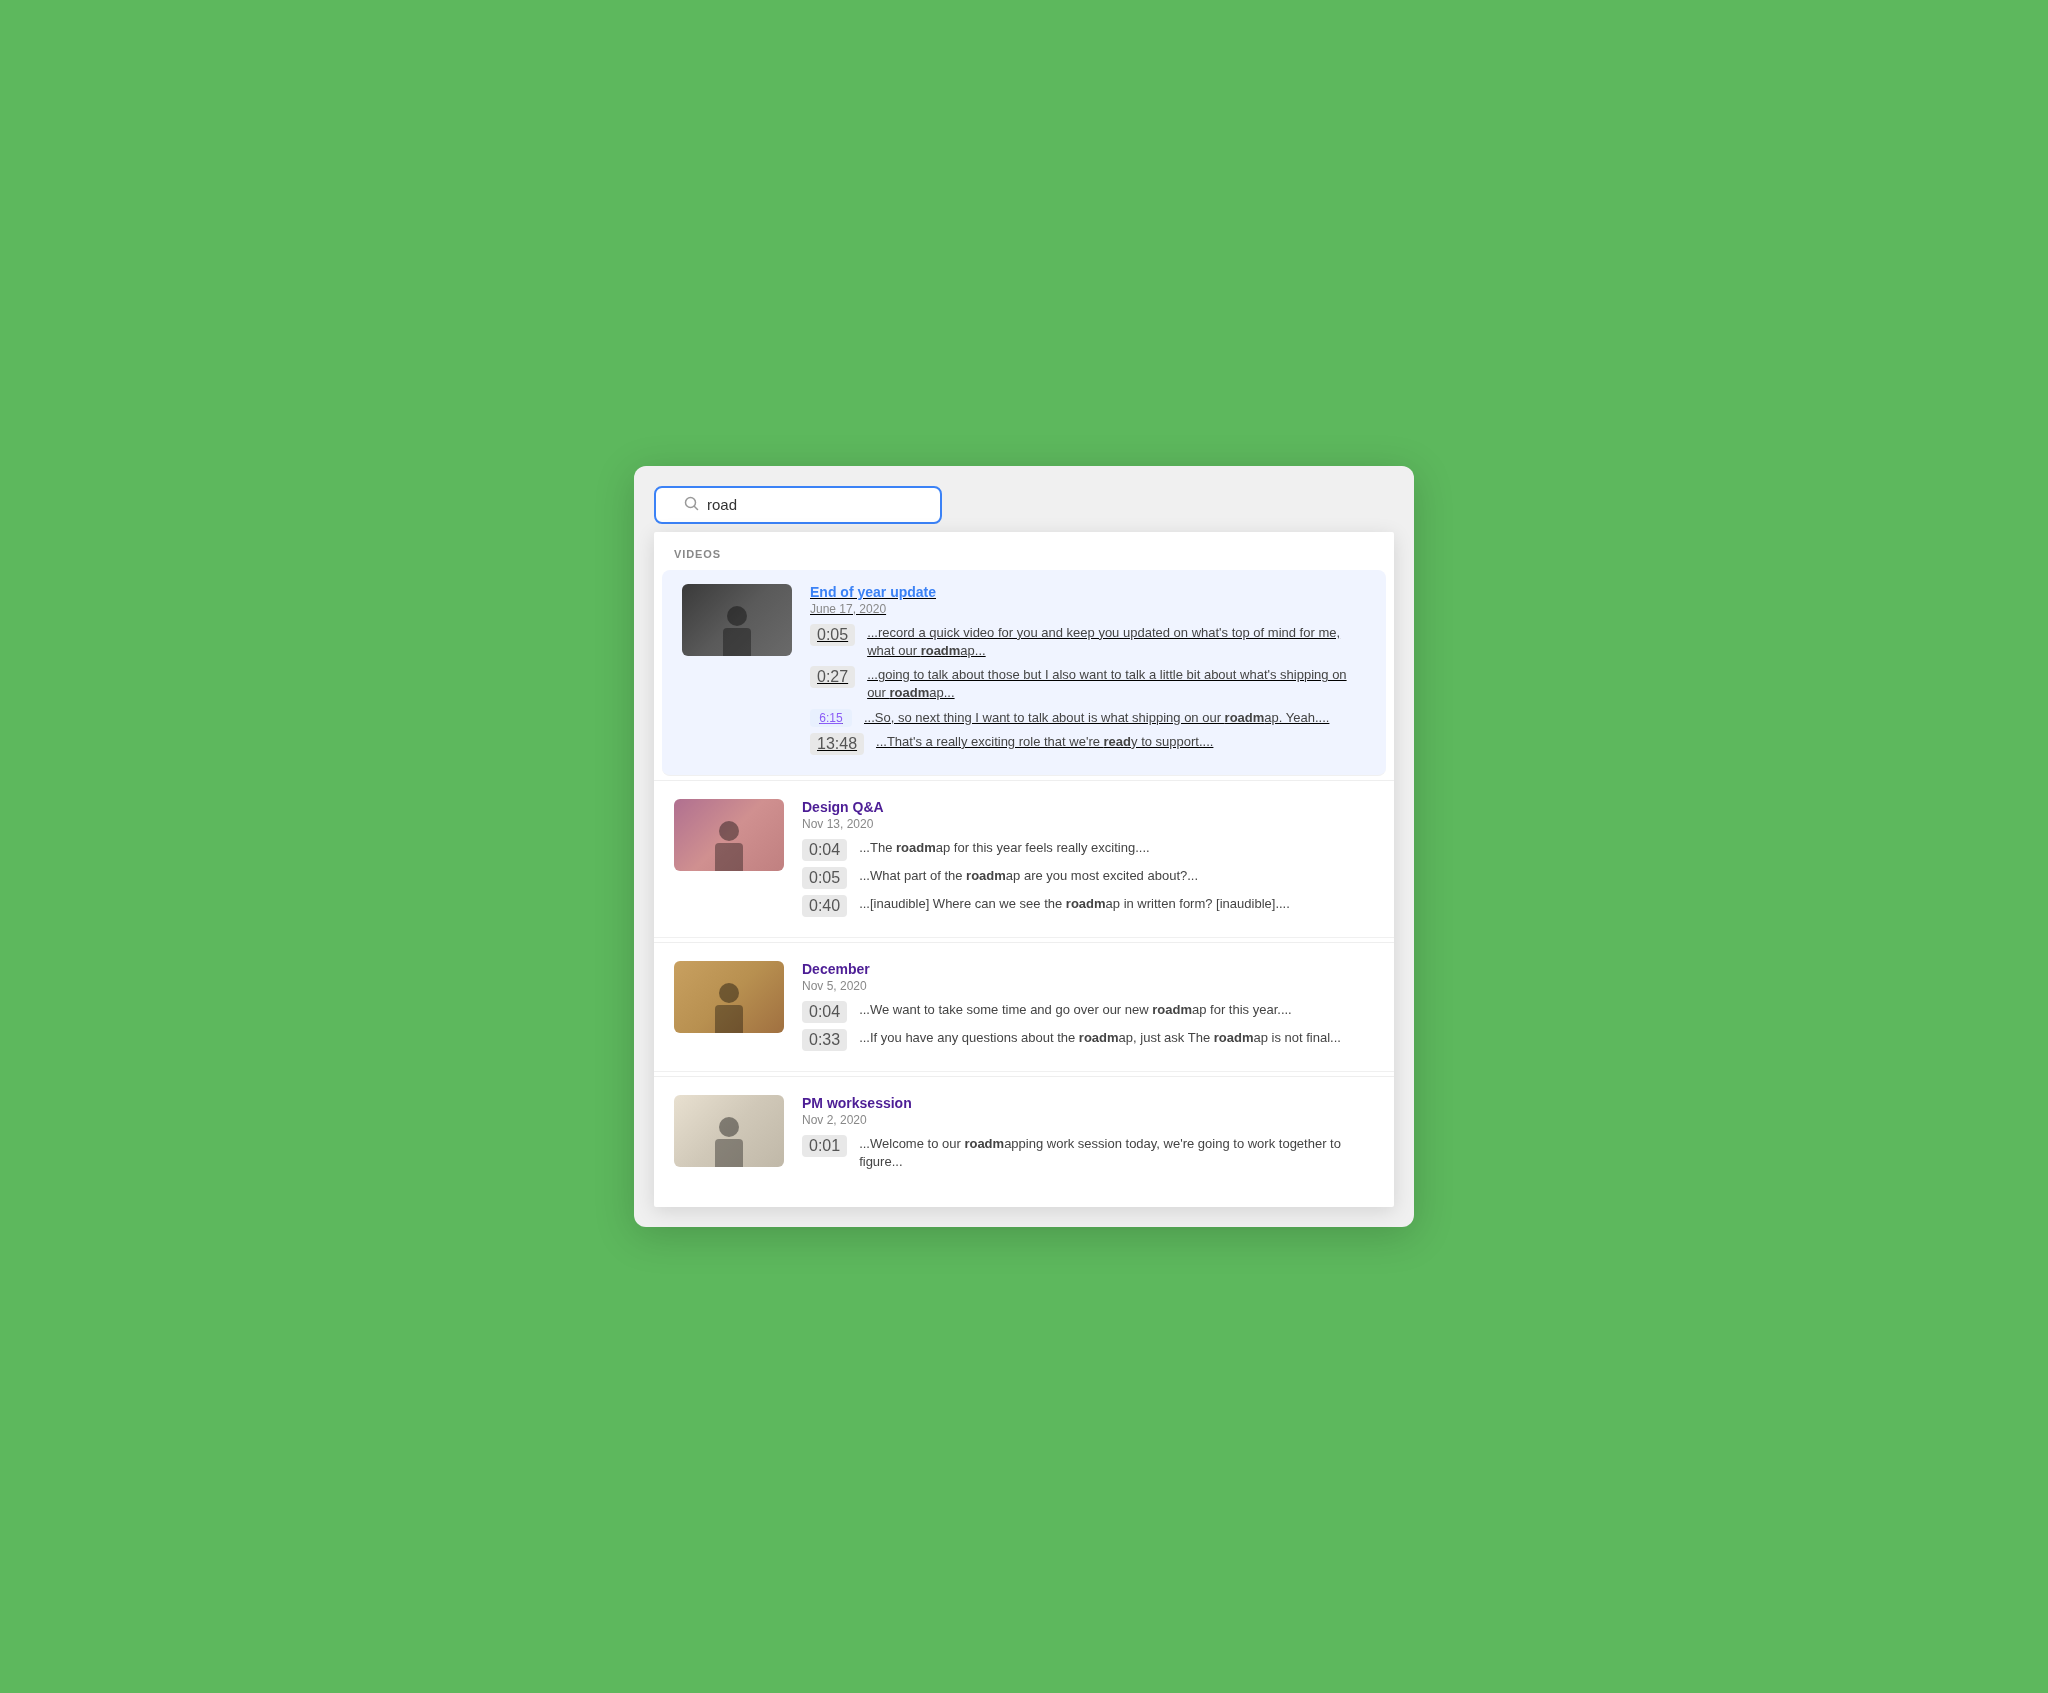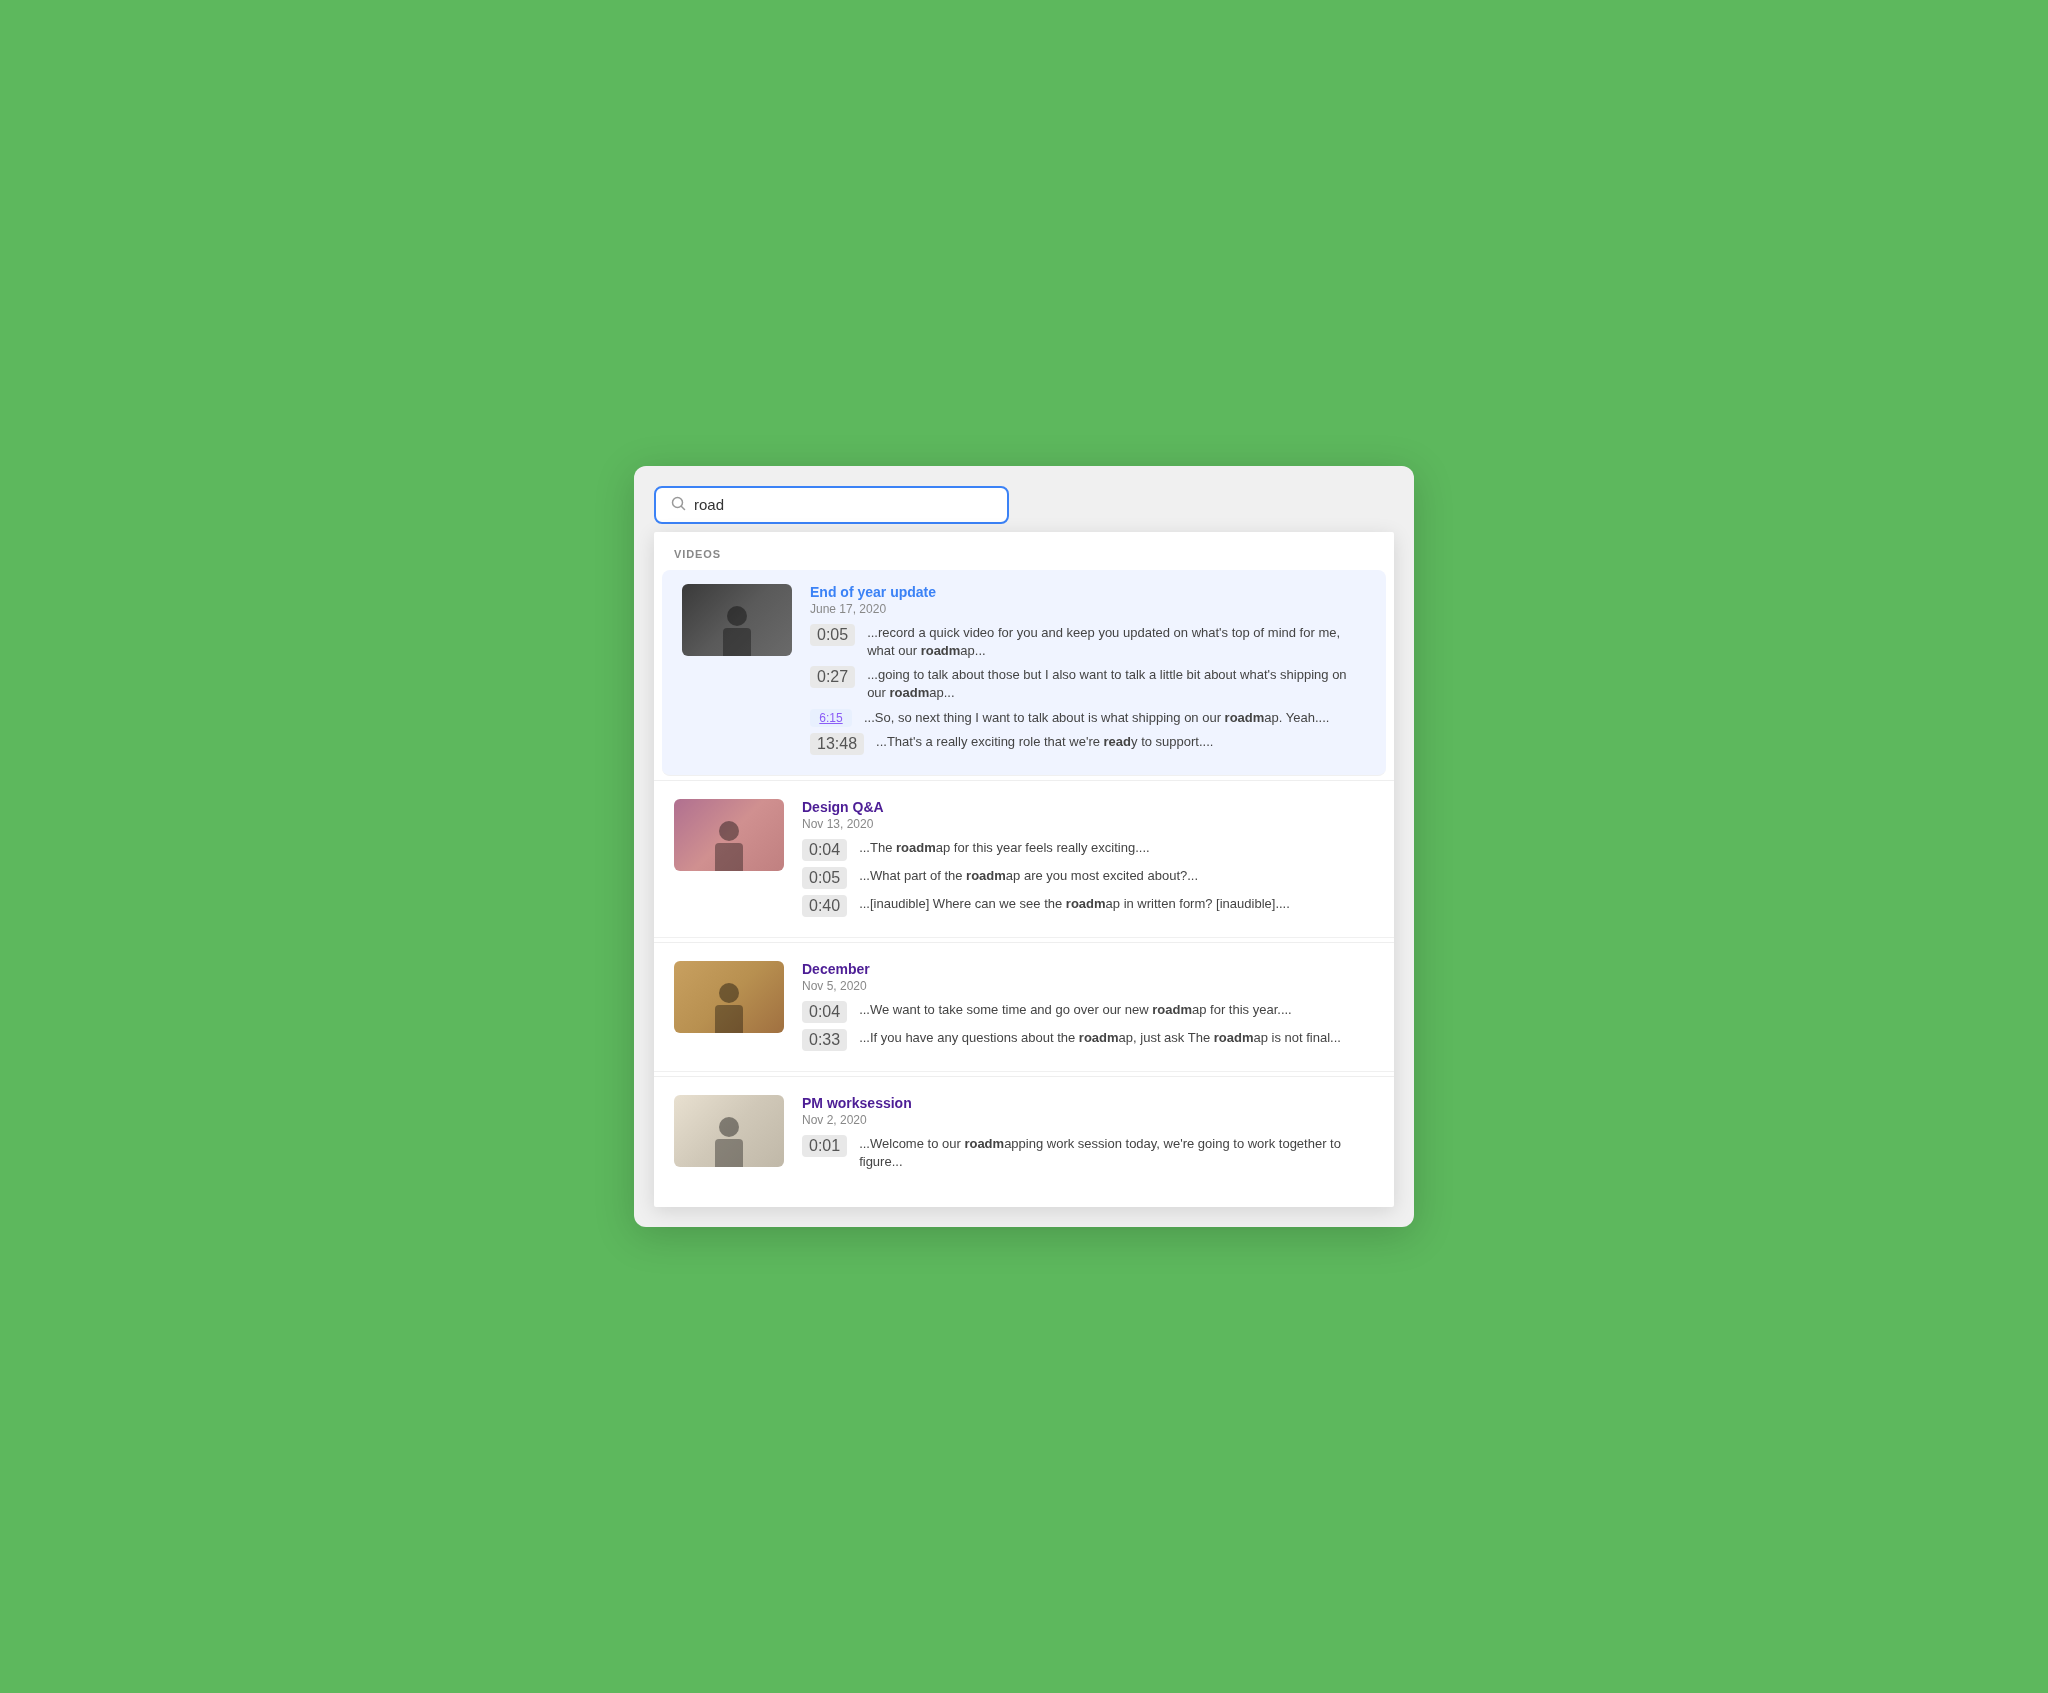--- a/index.html
+++ b/index.html
@@ -24,22 +24,22 @@
     .search-bar-container {
       margin-bottom: 8px;
     }
 
     .search-bar {
       display: flex;
       align-items: center;
       background: #fff;
       border: 2px solid #3b82f6;
       border-radius: 8px;
-      padding: 8px 15px;
-      width: 355px;
+      padding: 8px 28px;
+      width: 288px;
     }
 
     .search-icon-wrap {
       color: #999;
       margin-right: 8px;
       font-size: 15px;
     }
 
     .search-input {
       border: none;
@@ -70,20 +70,21 @@
       padding: 14px 20px;
       display: flex;
       gap: 18px;
       border-bottom: none;
     }
 
     .video-item.highlighted {
       background: #f0f4ff;
       border-radius: 8px;
       margin: 0 8px;
+      text-decoration: underline;
     }
 
     .video-item:not(:last-child) {
       border-bottom: 1px solid #f0f0f0;
     }
 
     .thumbnail {
       width: 110px;
       height: 72px;
       border-radius: 6px;

